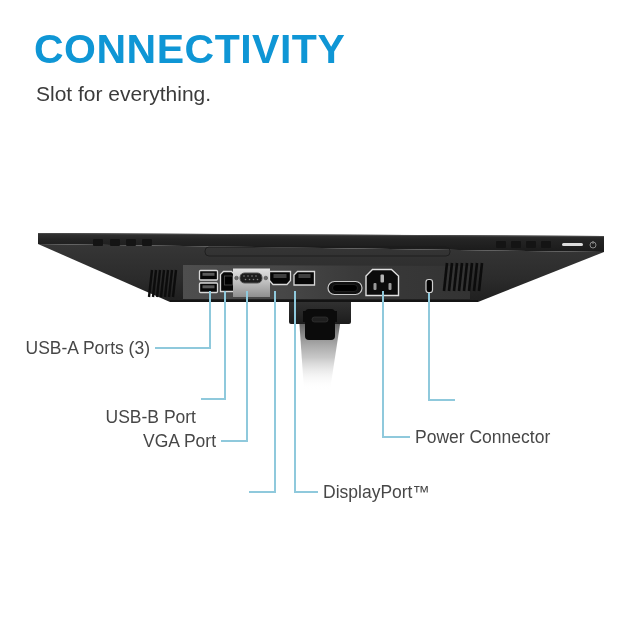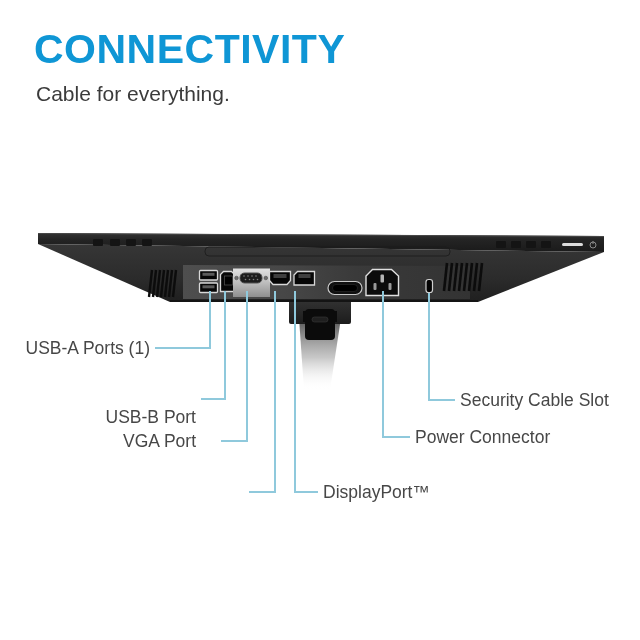--- a/index.html
+++ b/index.html
@@ -28,33 +28,33 @@
   }
   .port-label{
     position:absolute;
     font-size:17.5px;
     color:#474747;
     line-height:22px;
     white-space:nowrap;
   }
   .lbl-usb-a   {top:337px;right:490px;}
   .lbl-usb-b   {top:406px;right:444px;}
-  .lbl-vga     {top:430px;right:444px;text-align:center;}
+  .lbl-vga     {top:430px;right:424px;text-align:center;}
   .lbl-hdmi    {top:481px;right:396px;}
   .lbl-dp      {top:481px;left:323px;}
   .lbl-power   {top:426px;left:415px;}
   .lbl-security{top:389px;left:460px;}
 </style>
 </head>
 <body>
 
 <div class="stage">
 
   <h1 class="title">CONNECTIVITY</h1>
-  <p class="subtitle">Cable for everything.</p>
+  <p class="subtitle">Slot for everything.</p>
 
   <svg class="diagram-svg" viewBox="0 0 640 640">
     <defs>
       <linearGradient id="gBar" x1="0" y1="0" x2="0" y2="1">
         <stop offset="0" stop-color="#333333"></stop>
         <stop offset="0.35" stop-color="#242424"></stop>
         <stop offset="1" stop-color="#1a1a1a"></stop>
       </linearGradient>
       <linearGradient id="gUnder" x1="0" y1="0" x2="0" y2="1">
         <stop offset="0" stop-color="#363636"></stop>
@@ -199,20 +199,19 @@
       <polyline points="155,348 210,348 210,291"></polyline>
       <polyline points="201,399 225,399 225,291"></polyline>
       <polyline points="221,441 247,441 247,291"></polyline>
       <polyline points="249,492 275,492 275,291"></polyline>
       <polyline points="318,492 295,492 295,291"></polyline>
       <polyline points="410,437 383,437 383,291"></polyline>
       <polyline points="455,400 429,400 429,293"></polyline>
     </g>
   </svg>
 
-  <span class="port-label lbl-usb-a">USB-A Ports (1)</span>
+  <span class="port-label lbl-usb-a">USB-A Ports (3)</span>
   <span class="port-label lbl-usb-b">USB-B Port</span>
   <span class="port-label lbl-vga">VGA Port</span>
   <span class="port-label lbl-power">Power Connector</span>
   <span class="port-label lbl-dp">DisplayPort™</span>
-  <span class="port-label lbl-security">Security Cable Slot</span>
 
 </div>
 
 </body></html>

